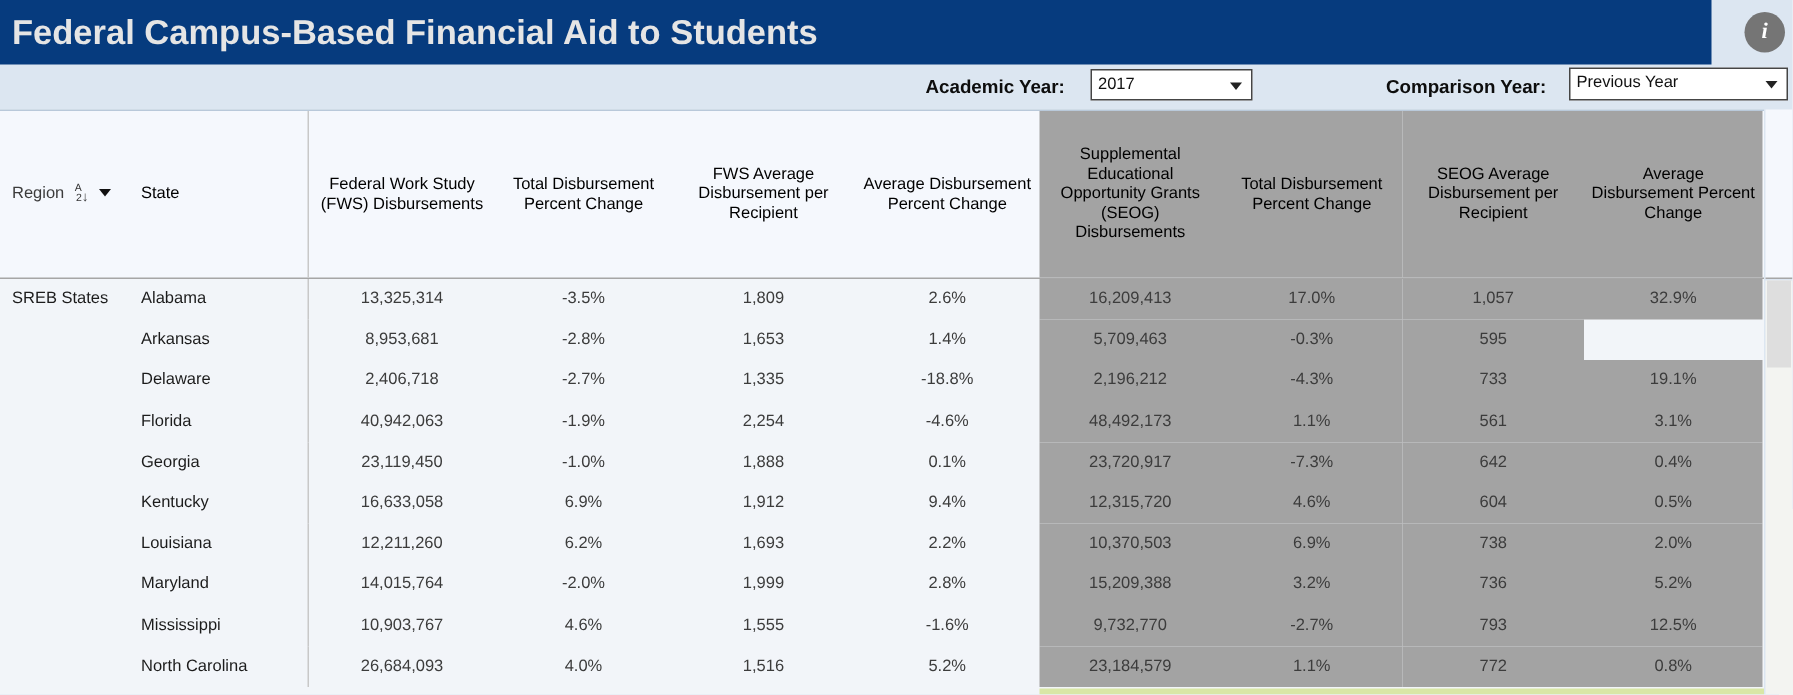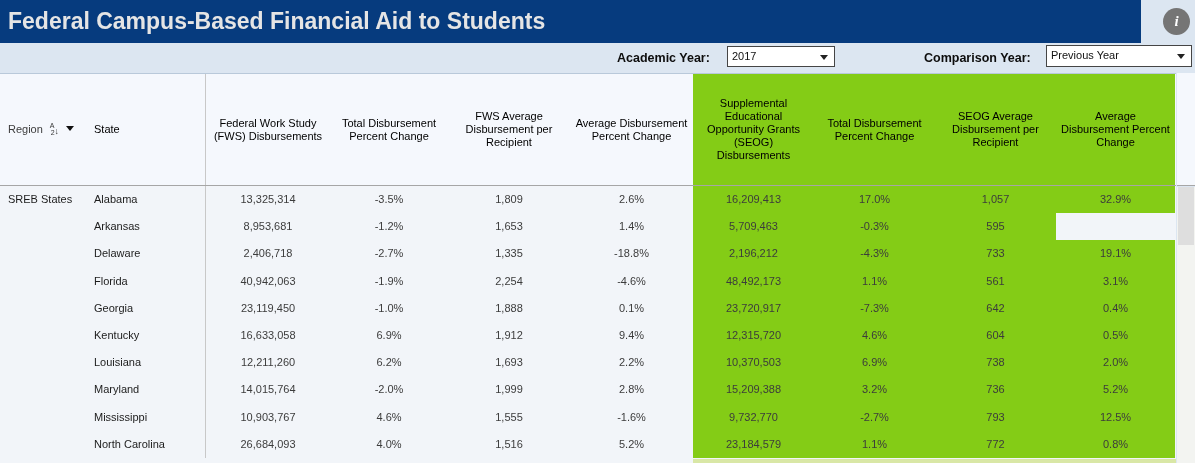--- a/index.html
+++ b/index.html
@@ -55,21 +55,21 @@
     overflow:hidden;
   }
   .th { color:#000; padding:0 5px; }
   .cell-left { justify-content:flex-start; text-align:right; padding-left:8px; }
   .col-region { width:86px; }
   .col-state  { width:120px; border-right:1px solid #c8c8c8; }
   .col-a { width:124px; } .col-b { width:118px; }
   .col-c { width:122px; } .col-d { width:123px; }
   .col-e { width:121px; } .col-f { width:121px; }
   .col-g { width:121px; } .col-h { width:119px; }
-  .green { background:#84cc16; }
+  .green { background:#a3a3a3; }
   .row { display:flex; height:27.2px; }
   .row .cell-left { color:#1c1c1c; }
   
   .region-head { gap:7px; padding-left:8px; }
   .sort-icon { display:inline-flex; align-items:flex-end; cursor:pointer; }
   .sort-letters { display:flex; flex-direction:column; font-size:7px; line-height:6.5px; color:#333; font-style:normal; }
   .sort-arrow { font-size:9px; line-height:9px; color:#333; }
   .hdr-caret {
     width:0; height:0; cursor:pointer;
     border-left:4px solid transparent; border-right:4px solid transparent;
@@ -138,21 +138,21 @@
     <div class="cell col-e green">16,209,413</div>
     <div class="cell col-f green">17.0%</div>
     <div class="cell col-g green">1,057</div>
     <div class="cell col-h green">32.9%</div>
   </div>
 
   <div class="row">
     <div class="cell cell-left col-region"></div>
     <div class="cell cell-left col-state">Arkansas</div>
     <div class="cell col-a">8,953,681</div>
-    <div class="cell col-b">-1.2%</div>
+    <div class="cell col-b">-2.8%</div>
     <div class="cell col-c">1,653</div>
     <div class="cell col-d">1.4%</div>
     <div class="cell col-e green">5,709,463</div>
     <div class="cell col-f green">-0.3%</div>
     <div class="cell col-g green">595</div>
   </div>
 
   <div class="row">
     <div class="cell cell-left col-region"></div>
     <div class="cell cell-left col-state">Delaware</div>

